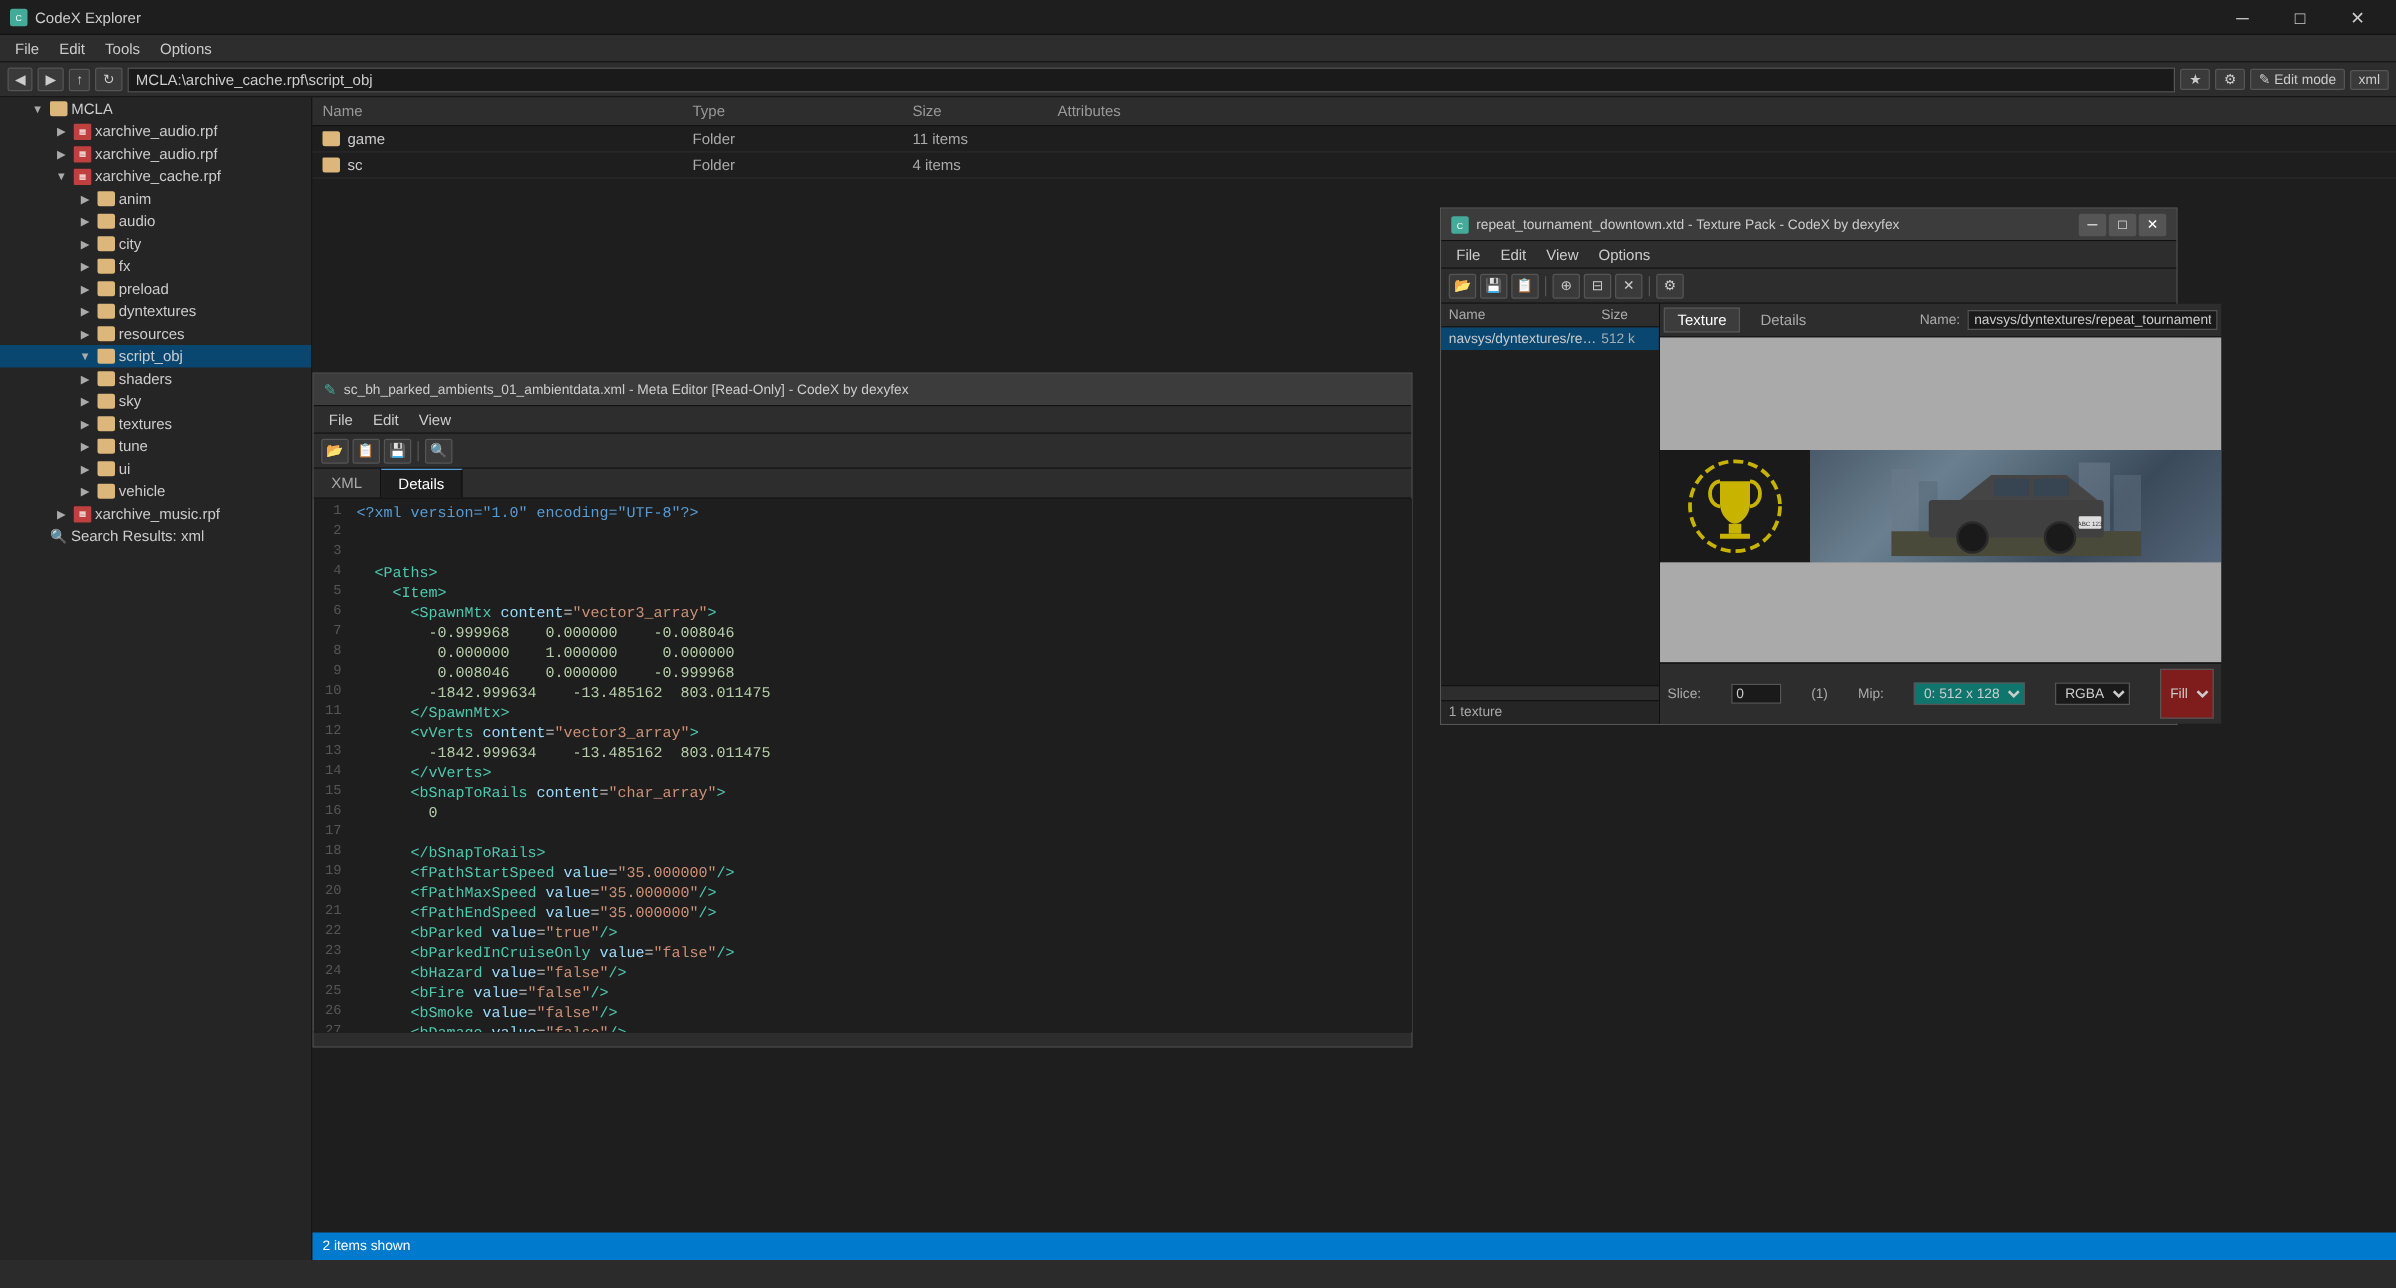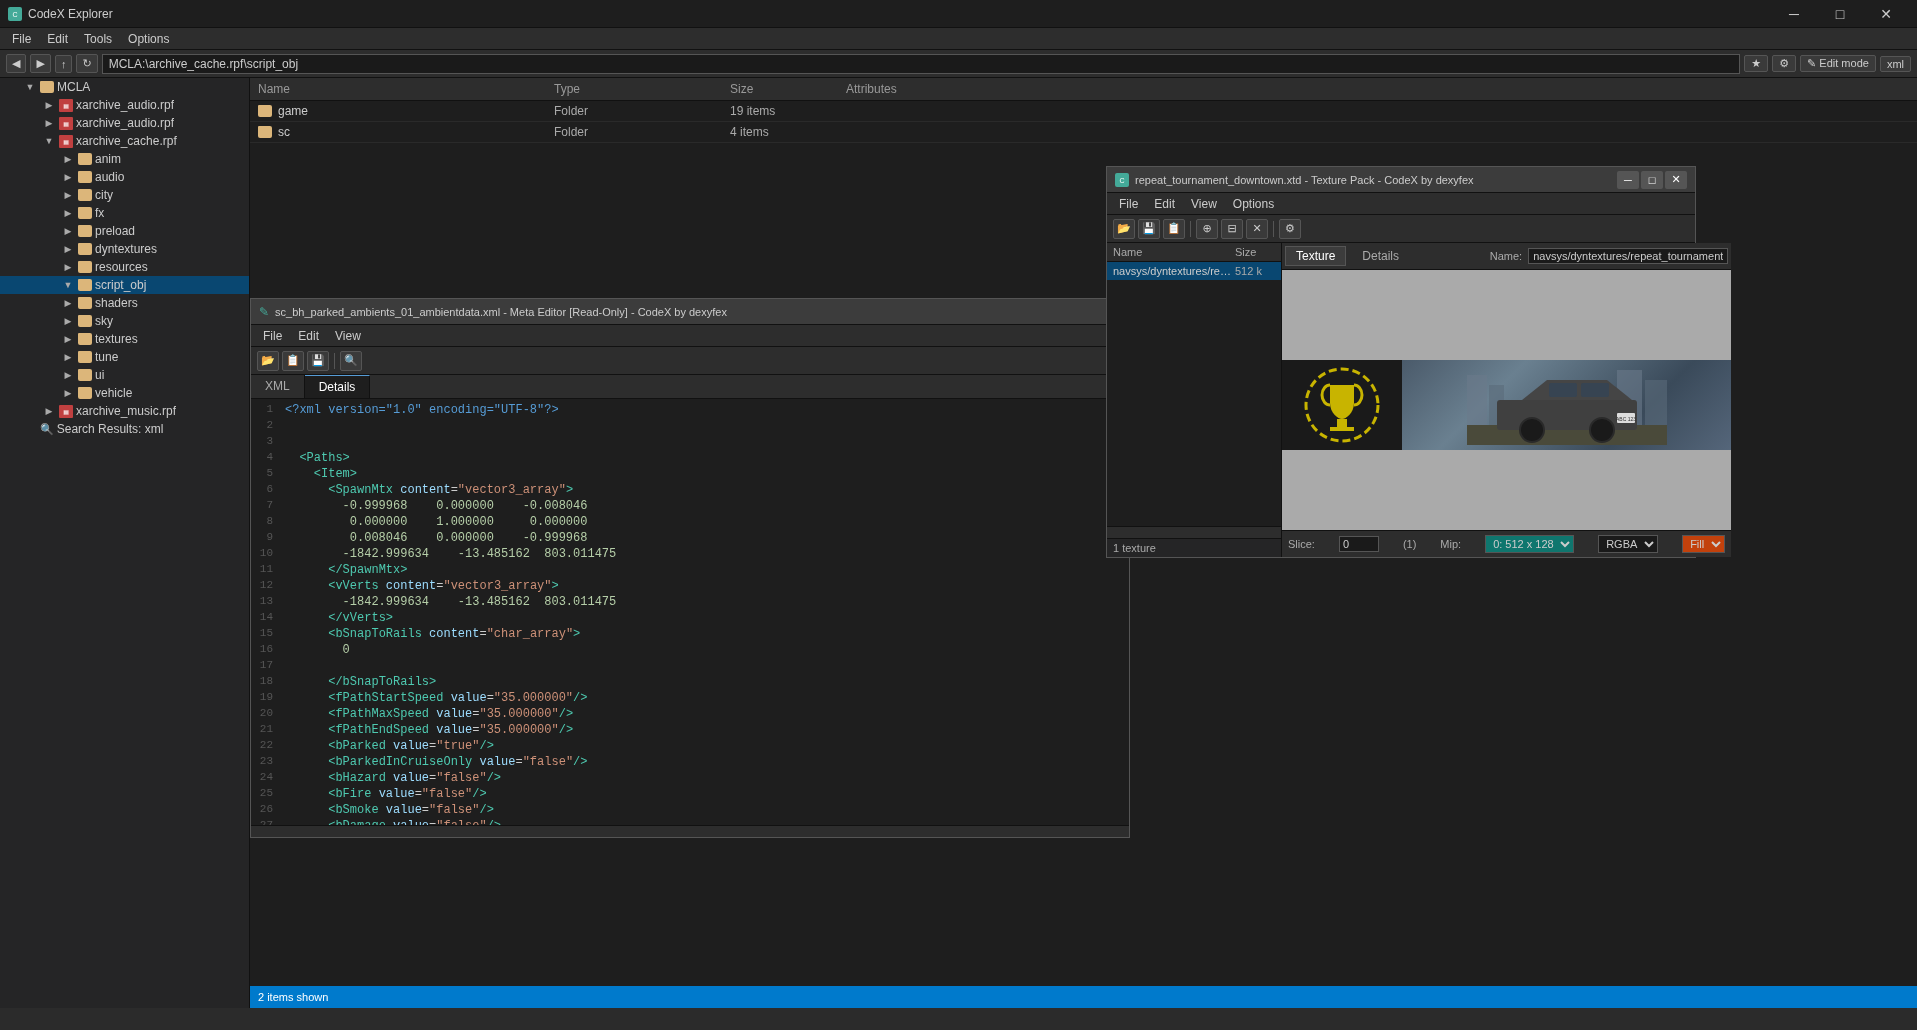--- a/index.html
+++ b/index.html
@@ -296,21 +296,21 @@
     .xml-decl { color: #569cd6; }
     .xml-tag { color: #4ec9b0; }
     .xml-attr { color: #9cdcfe; }
     .xml-val { color: #ce9178; }
     .xml-num { color: #b5cea8; }
 
     
     .texture-window {
       position: absolute;
       top: 88px;
-      left: 856px;
+      left: 902px;
       width: 590px;
       background: #2b2b2b;
       border: 1px solid #555;
       z-index: 20;
       display: flex;
       flex-direction: column;
     }
     .tex-title-bar {
       background: #3c3c3c;
       height: 26px;
@@ -692,21 +692,21 @@
       <div class="col-header attr">Attributes</div>
     </div>
 
     <div class="file-list">
       <div class="file-row">
         <div class="file-row-name">
           <div class="folder-icon"></div>
           <span>game</span>
         </div>
         <div class="file-row-type">Folder</div>
-        <div class="file-row-size">19 items</div>
+        <div class="file-row-size">11 items</div>
         <div class="file-row-attr"></div>
       </div>
       <div class="file-row">
         <div class="file-row-name">
           <div class="folder-icon"></div>
           <span>sc</span>
         </div>
         <div class="file-row-type">Folder</div>
         <div class="file-row-size">4 items</div>
         <div class="file-row-attr"></div>
@@ -959,21 +959,21 @@
             <span style="color:#aaa;">Slice:</span>
             <input type="text" value="0" style="width: 40px; background: rgb(26, 26, 26); border: 1px solid rgb(85, 85, 85); color: rgb(204, 204, 204); padding: 1px 3px; font-size: 11px;">
             <span style="color:#aaa;">(1)</span>
             <span style="color:#aaa;">Mip:</span>
             <select style="background:#0f766e;border:1px solid #555;color:#ccc;padding:1px 3px;font-size:11px;">
               <option>0: 512 x 128</option>
             </select>
             <select style="background:#1a1a1a;border:1px solid #555;color:#ccc;padding:1px 3px;font-size:11px;">
               <option>RGBA</option>
             </select>
-            <select style="background:#c2410c;border:1px solid #555;color:#ccc;padding:1px 3px;font-size:11px;">
+            <select style="background:#7f1d1d;border:1px solid #555;color:#ccc;padding:12px 3px;font-size:11px;">
               <option>Fill</option>
             </select>
           </div>
         </div>
       </div>
     </div>
 
     <div class="status-bar">
       <span>2 items shown</span>
     </div>

